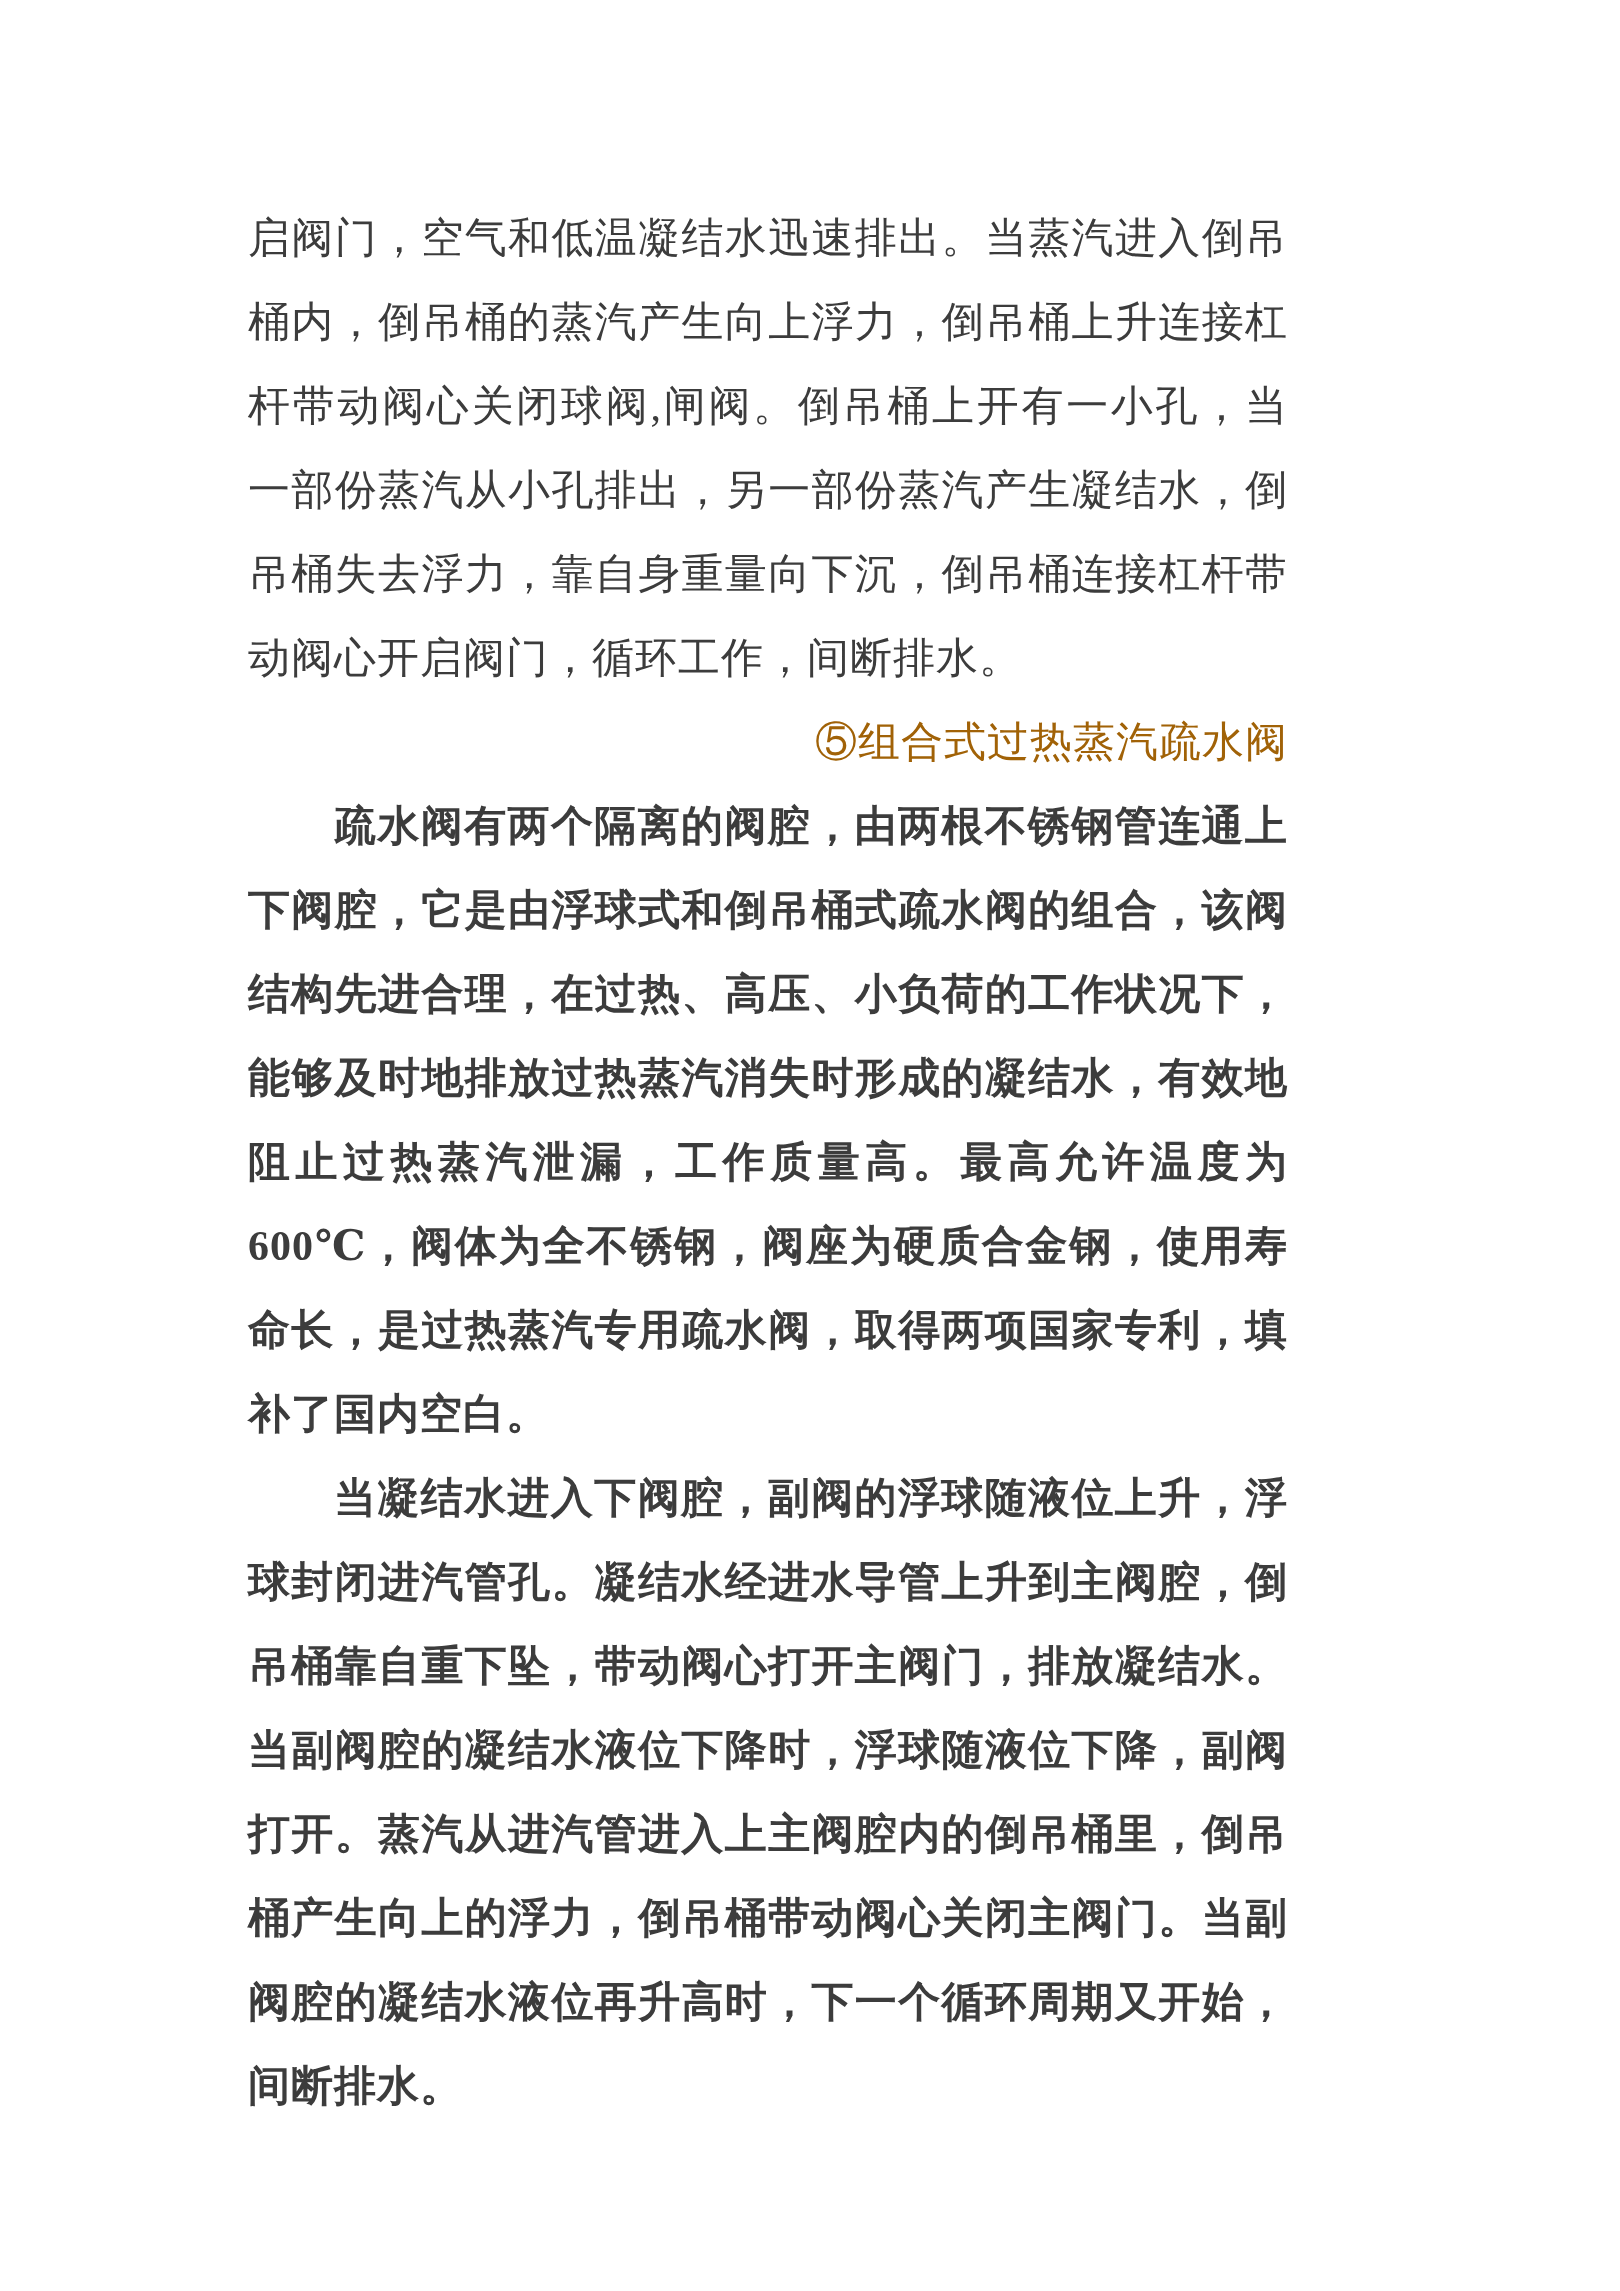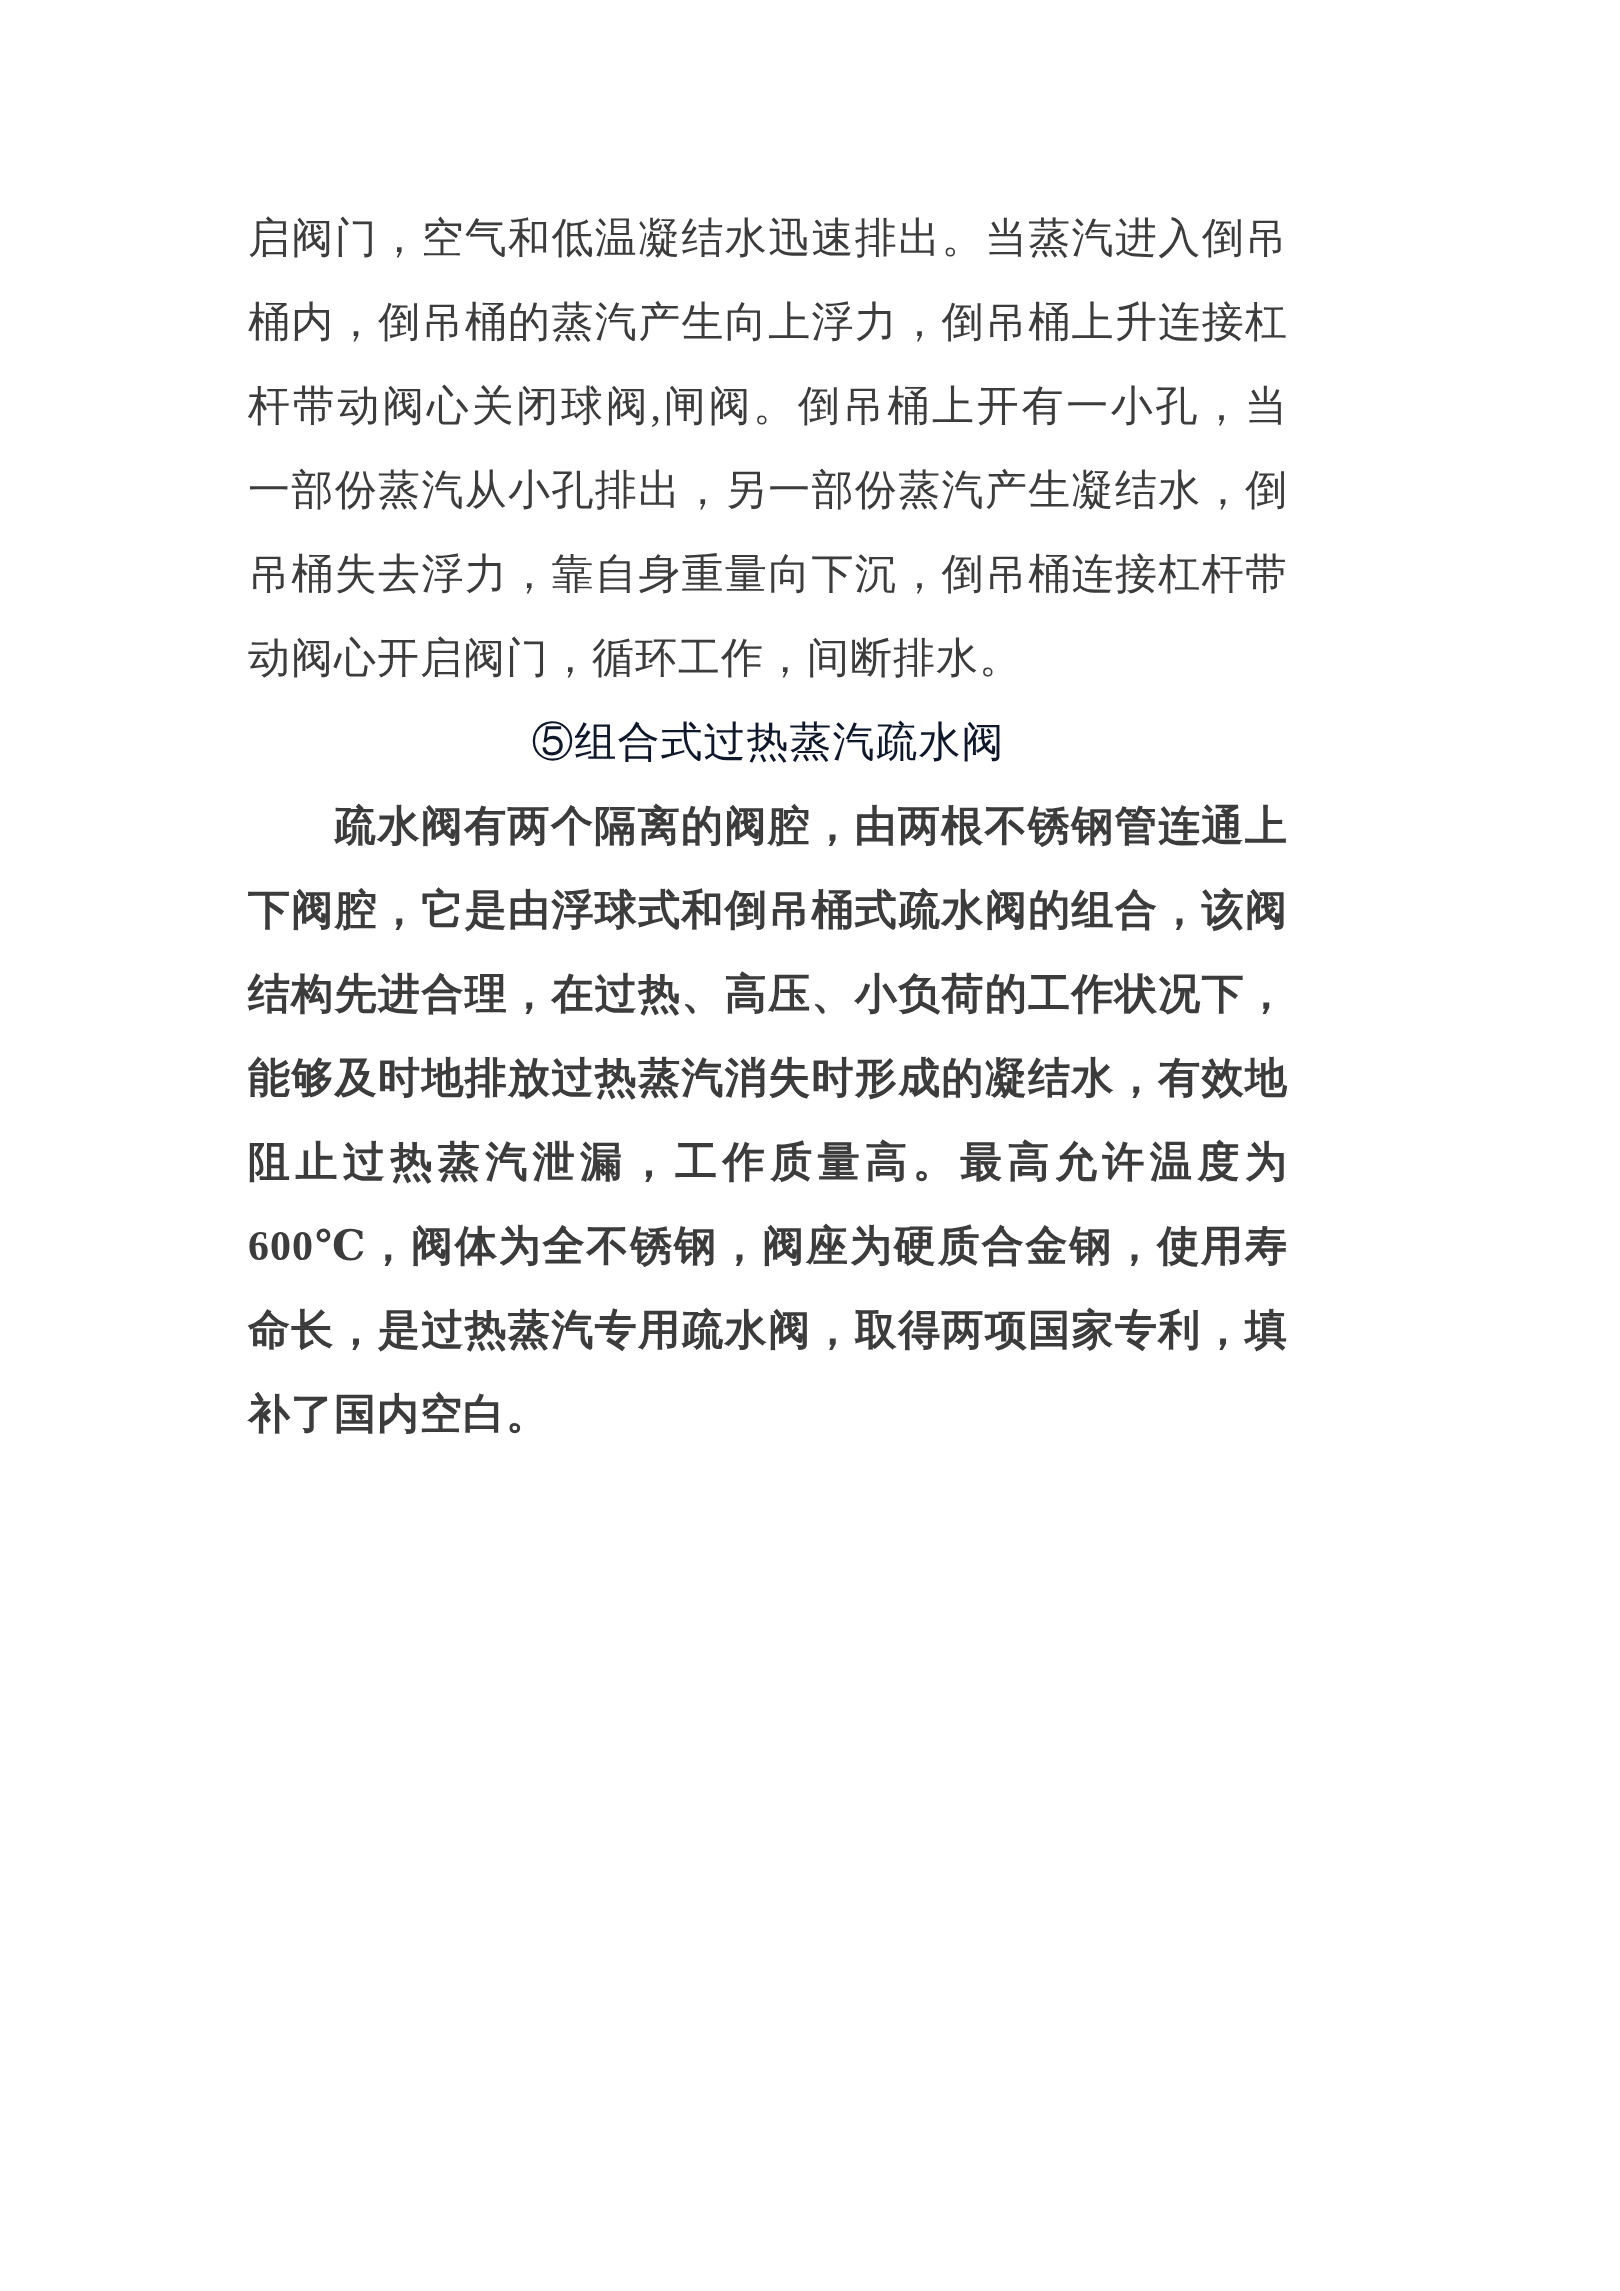--- a/index.html
+++ b/index.html
@@ -25,36 +25,37 @@
     margin: 0;
   }
   .body-paragraph {
     color: #3c3c3c;
   }
   .indent-2 {
     text-indent: 86px;
     font-weight: bold;
   }
   .item-heading {
-    color: #0f172a;
-    text-align: center;
+    color: #a16207;
+    text-align: right;
   }
   .section-heading {
     color: #17a0dd;
     font-weight: bold;
     text-align: left;
   }
 </style>
 </head>
 <body>
 
 <div class="page">
 
   <p class="doc-block body-paragraph">启阀门，空气和低温凝结水迅速排出。当蒸汽进入倒吊桶内，倒吊桶的蒸汽产生向上浮力，倒吊桶上升连接杠杆带动阀心关闭球阀,闸阀。倒吊桶上开有一小孔，当一部份蒸汽从小孔排出，另一部份蒸汽产生凝结水，倒吊桶失去浮力，靠自身重量向下沉，倒吊桶连接杠杆带动阀心开启阀门，循环工作，间断排水。</p>
 
   <p class="doc-block item-heading">⑤组合式过热蒸汽疏水阀</p>
 
 
   <p class="doc-block body-paragraph indent-2">疏水阀有两个隔离的阀腔，由两根不锈钢管连通上下阀腔，它是由浮球式和倒吊桶式疏水阀的组合，该阀结构先进合理，在过热、高压、小负荷的工作状况下，能够及时地排放过热蒸汽消失时形成的凝结水，有效地阻止过热蒸汽泄漏，工作质量高。最高允许温度为 600℃，阀体为全不锈钢，阀座为硬质合金钢，使用寿命长，是过热蒸汽专用疏水阀，取得两项国家专利，填补了国内空白。</p>
 
+  <p class="doc-block body-paragraph indent-2">当凝结水进入下阀腔，副阀的浮球随液位上升，浮球封闭进汽管孔。凝结水经进水导管上升到主阀腔，倒吊桶靠自重下坠，带动阀心打开主阀门，排放凝结水。当副阀腔的凝结水液位下降时，浮球随液位下降，副阀打开。蒸汽从进汽管进入上主阀腔内的倒吊桶里，倒吊桶产生向上的浮力，倒吊桶带动阀心关闭主阀门。当副阀腔的凝结水液位再升高时，下一个循环周期又开始，间断排水。</p>
 
 </div>
 
 
 </body></html>

